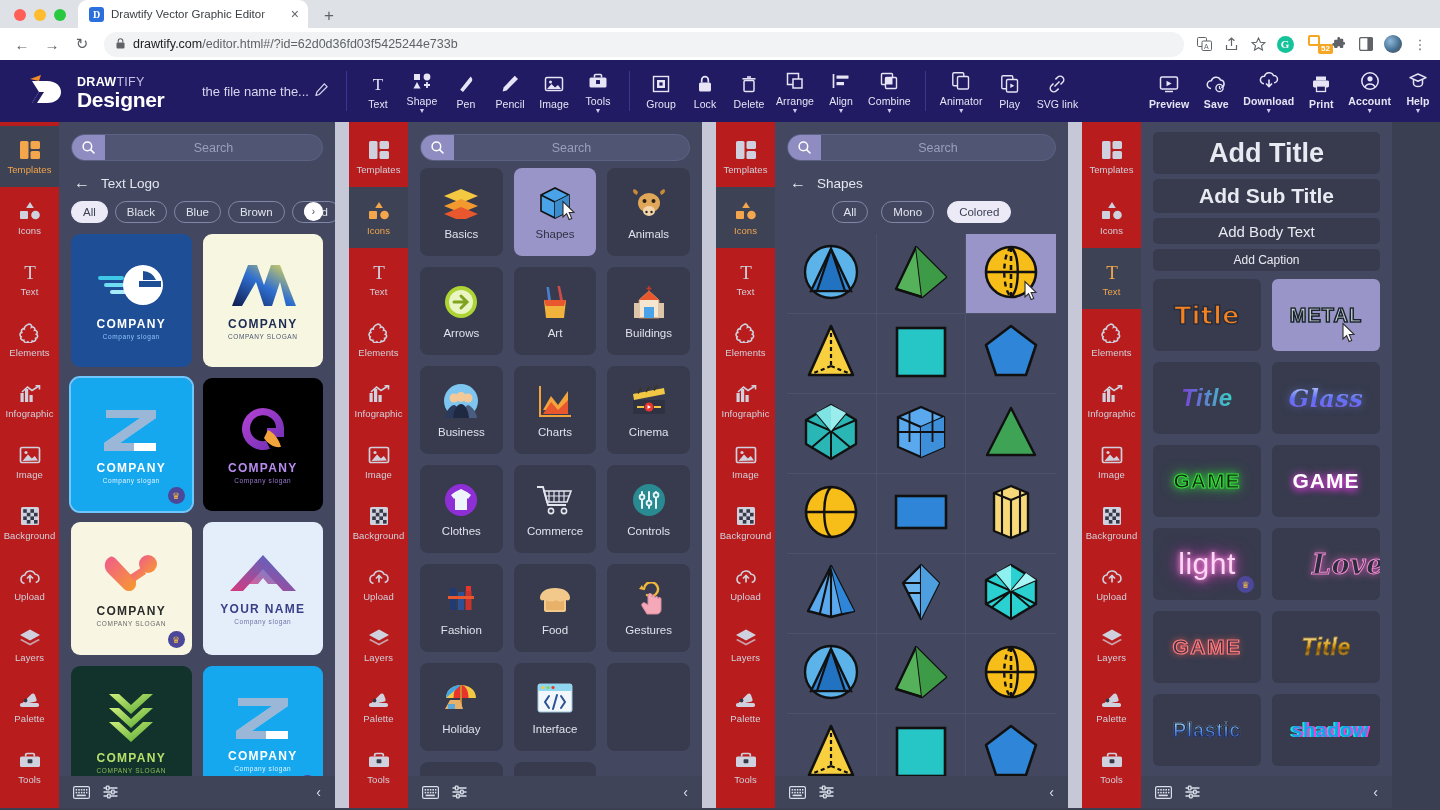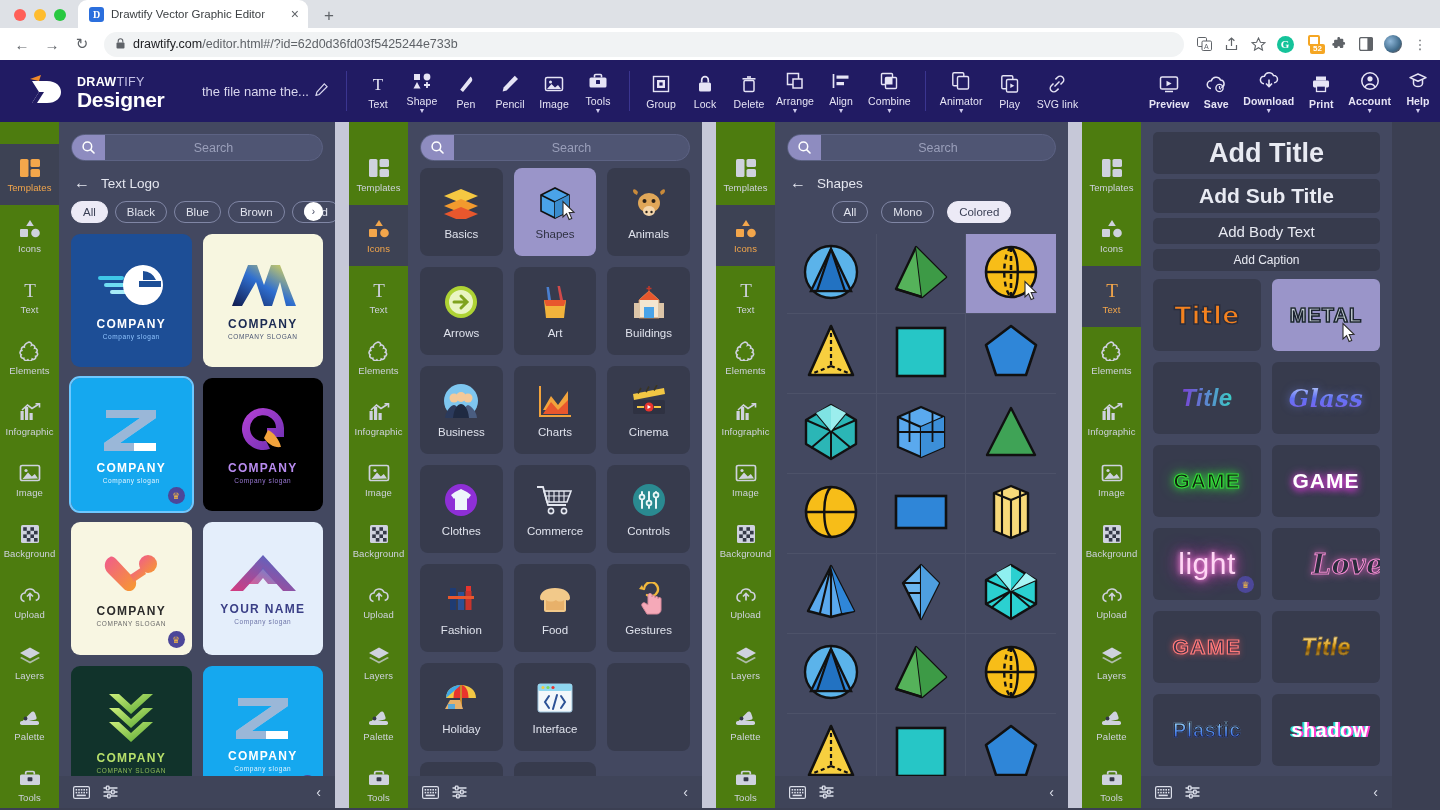--- a/index.html
+++ b/index.html
@@ -47,21 +47,21 @@
   .omni-url { font-size:12.5px; color:#202124; white-space:nowrap; overflow:hidden;}
   .omni-url .dim { color:#5f6368; }
   .nav-icons { display:flex; align-items:center; gap:3px; }
   .ni { width:24px;height:24px;display:flex;align-items:center;justify-content:center;
         color:#5f6368;font-size:13px;position:relative;}
   .grammarly { width:17px;height:17px;border-radius:50%;background:#15c39a;color:#fff;
                font-size:11px;font-weight:bold;display:flex;align-items:center;justify-content:center;
                font-family:"Liberation Serif",serif;}
   .tabmgr { position:relative; width:20px;height:18px; }
   .tabmgr .sq1{position:absolute;right:2px;top:0;width:12px;height:11px;border:2px solid #f5a623;border-radius:2px;}
-  .tabmgr .badge{position:absolute;left:8px;bottom:-1px;background:#f5a623;color:#fff;font-size:8px;
+  .tabmgr .badge{position:absolute;left:16px;bottom:-1px;background:#f5a623;color:#fff;font-size:8px;
                  padding:1px 3px;border-radius:2px;font-weight:bold;line-height:1;}
   .avatar-ni { width:18px;height:18px;border-radius:50%;
     background:radial-gradient(circle at 35% 35%,#8fb7d9,#3f6a8a 60%,#7a4a33 100%);}
 
   
   .app-header {
     height:62px; background:#211b63; display:flex; align-items:center; color:#fff; position:relative;
   }
   .brand { display:flex;align-items:center; gap:9px; padding-left:26px; width:190px; flex:none;}
   .brand-mark { position:relative; width:42px;height:38px; flex:none;}
@@ -83,22 +83,22 @@
   .titem .ic { height:22px;display:flex;align-items:flex-end;justify-content:center; }
   .titem .lb { font-size:10.5px; margin-top:4px; letter-spacing:.1px; white-space:nowrap;}
   .titem .car { font-size:7px; line-height:5px; margin-top:1px; color:#cfcbee;}
   .spacer { flex:1; }
 
   
   .workspace { height:686px; display:flex; background:#3b3f52; }
   .panelgroup { display:flex; height:100%; }
 
   .rail {
-    width:59px; background:#4d7c0f; flex:none; display:flex;flex-direction:column;
-    align-items:center; padding-top:22px; overflow:hidden;
+    width:59px; background:#b91c1c; flex:none; display:flex;flex-direction:column;
+    align-items:center; padding-top:4px; overflow:hidden;
   }
   .rail-item {
     width:59px; height:61px; display:flex;flex-direction:column;align-items:center;
     justify-content:center; color:#cfd2de; gap:3px; flex:none;
   }
   .rail-item.active { background:#3d4254; color:#f3a64b; }
   .rail-item .ic { height:22px; display:flex;align-items:center;justify-content:center;}
   .rail-item .lb { font-size:9.5px; letter-spacing:.1px; }
 
   .panel { background:#434860; flex:none; display:flex; flex-direction:column; position:relative; }
@@ -214,21 +214,21 @@
              -webkit-text-stroke:1px #f08ad0; text-shadow:0 0 8px #ef63c7;padding-left:44px;}
   .fx-game-red{ font-size:21px;color:#3b3146; -webkit-text-stroke:1.2px #ff7a7a;
              text-shadow:0 0 7px #ff5a5a; letter-spacing:1.5px;}
   .fx-gold{ font-size:23px; font-style:italic;
              background:linear-gradient(#fff3c4,#d79a14 45%,#8a5a07 60%,#f7d774);
              -webkit-background-clip:text;background-clip:text;color:transparent;
              -webkit-text-stroke:.4px #6b4a09;}
   .fx-plastic{ font-size:20px; background:linear-gradient(#b6f2ff,#4f8bf0 55%,#2b3fd0);
              -webkit-background-clip:text;background-clip:text;color:transparent;
              -webkit-text-stroke:1.2px #2a2d3c;}
-  .fx-shadow{ font-size:20px; color:#ffffff; text-shadow:2px 0 #ff3bd0,-2px 0 #27e0d8; letter-spacing:.5px;margin-left:8px;}
+  .fx-shadow{ font-size:20px; color:#0ea5e9; text-shadow:2px 0 #ff3bd0,-2px 0 #27e0d8; letter-spacing:.5px;margin-left:8px;}
 </style>
 </head>
 <body>
 
 <div class="browser-tabbar">
   <div class="win-dots">
     <span class="dot r"></span>
     <span class="dot y"></span>
     <span class="dot g"></span>
   </div>

